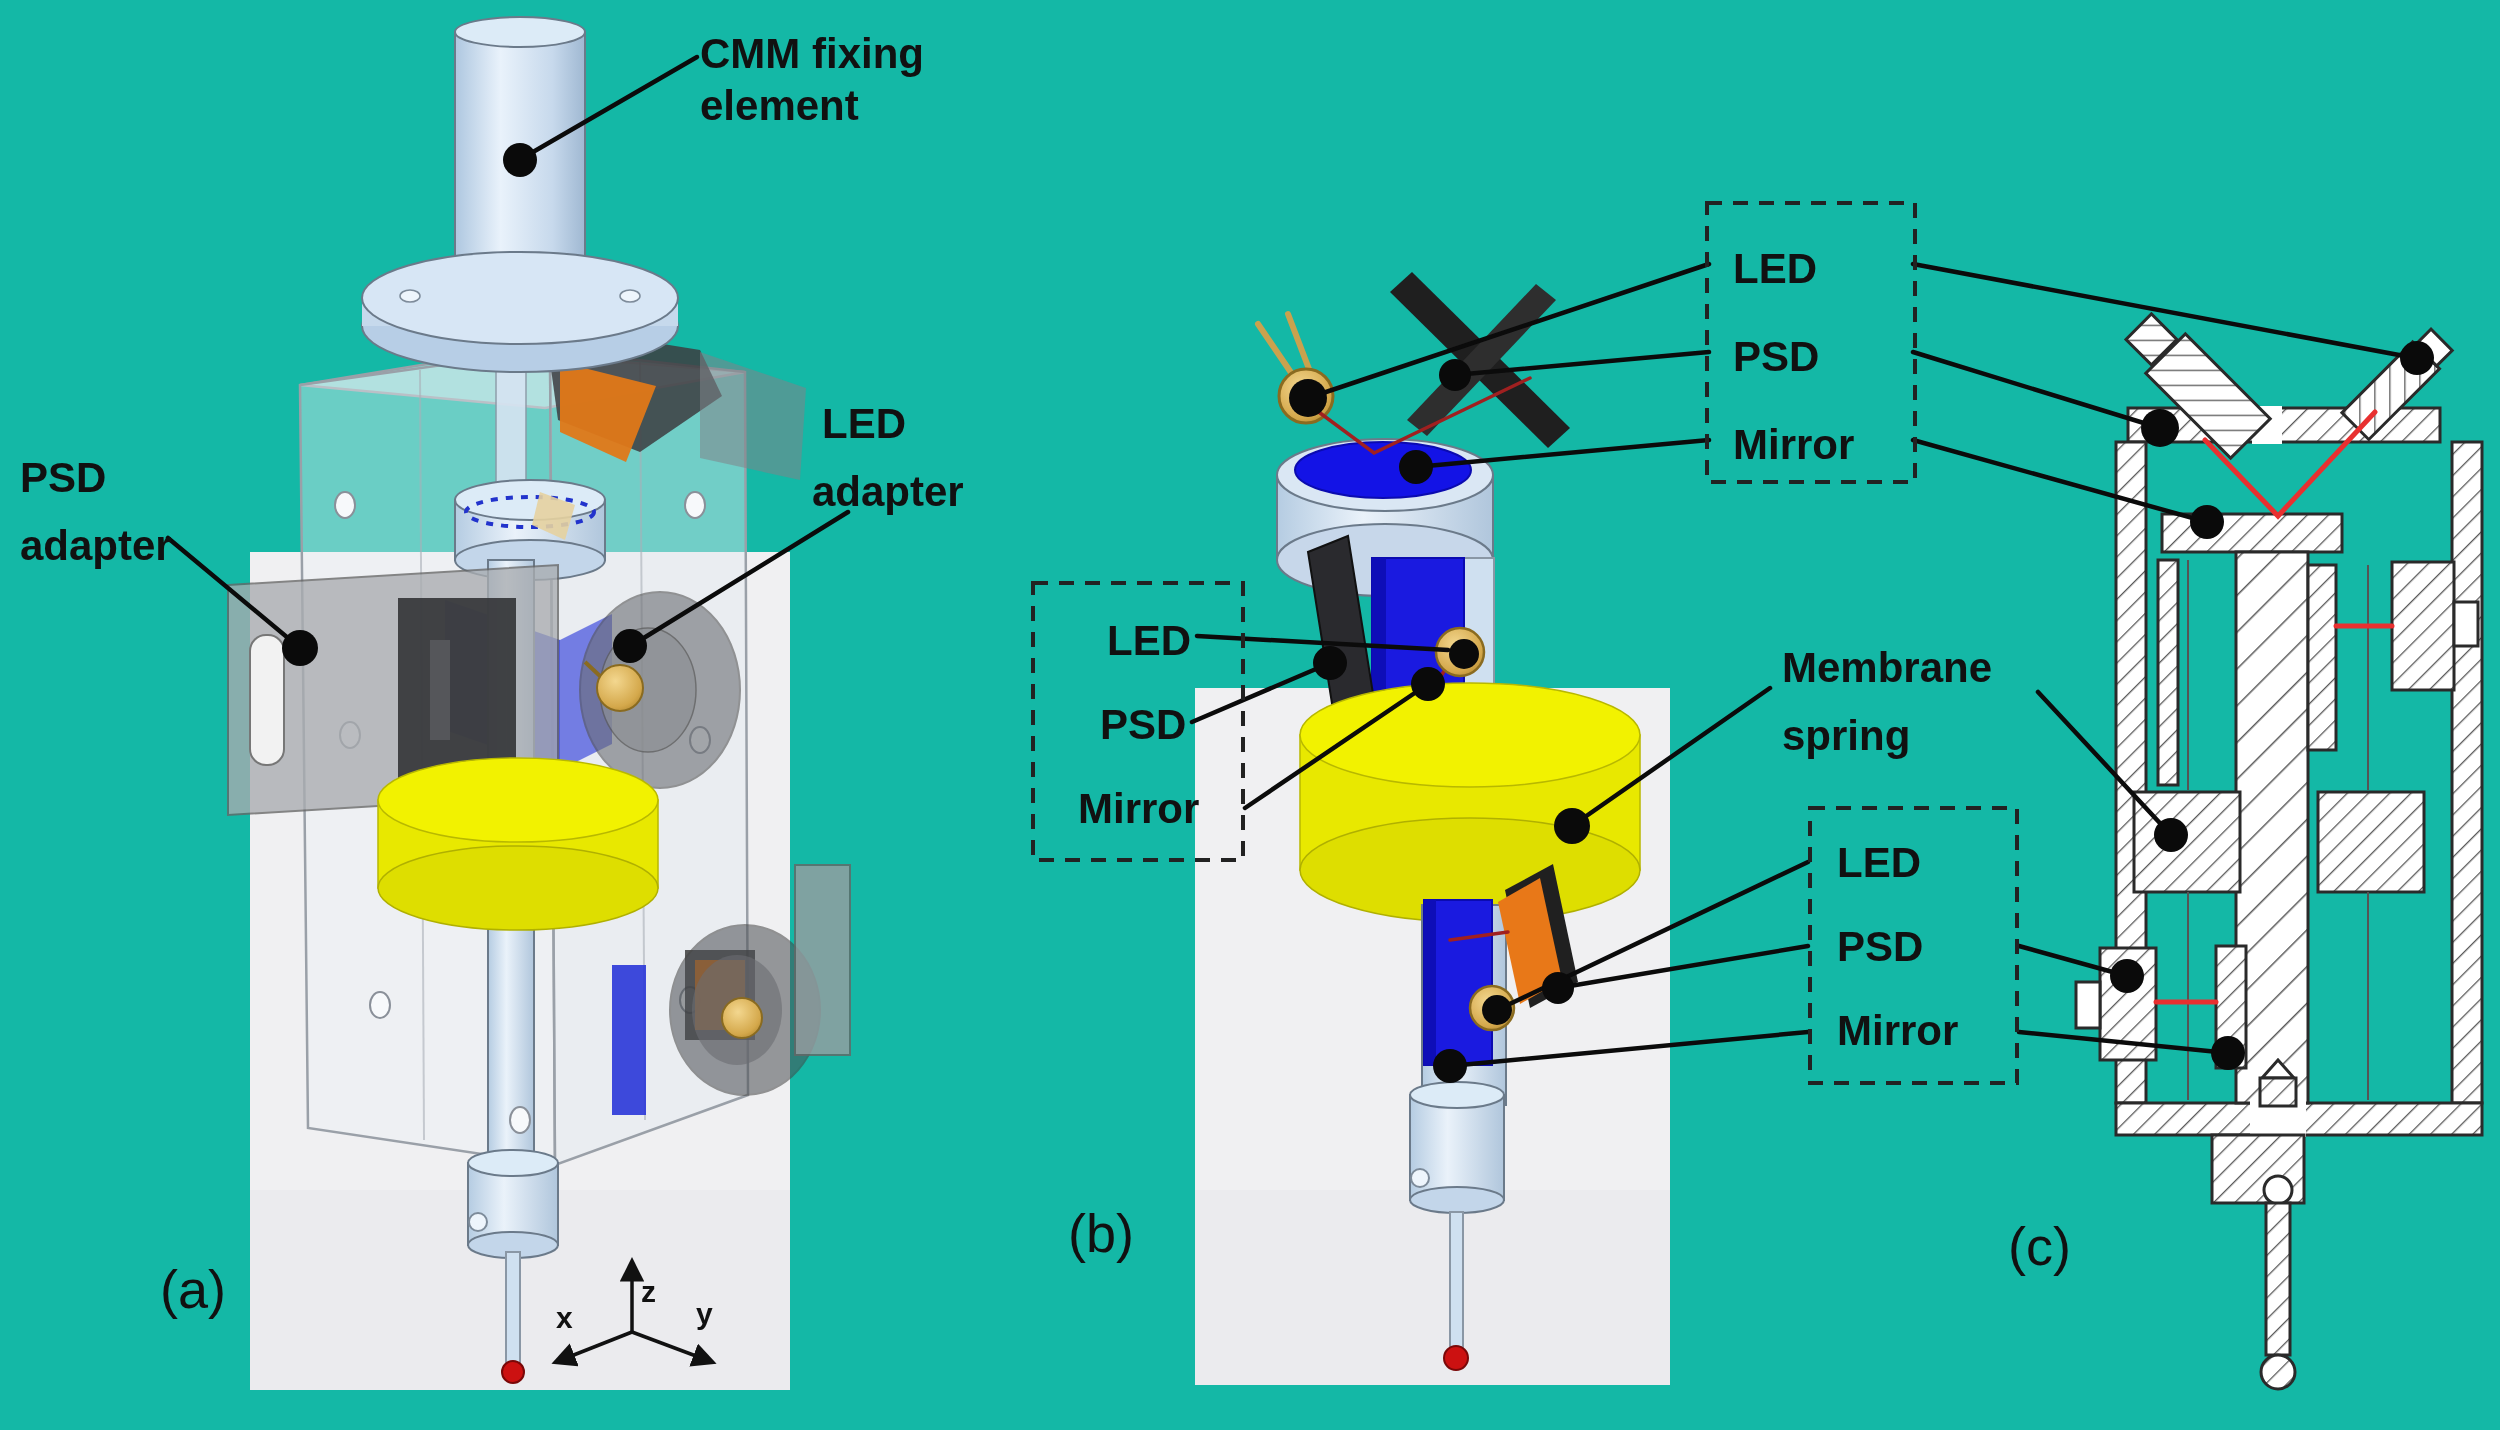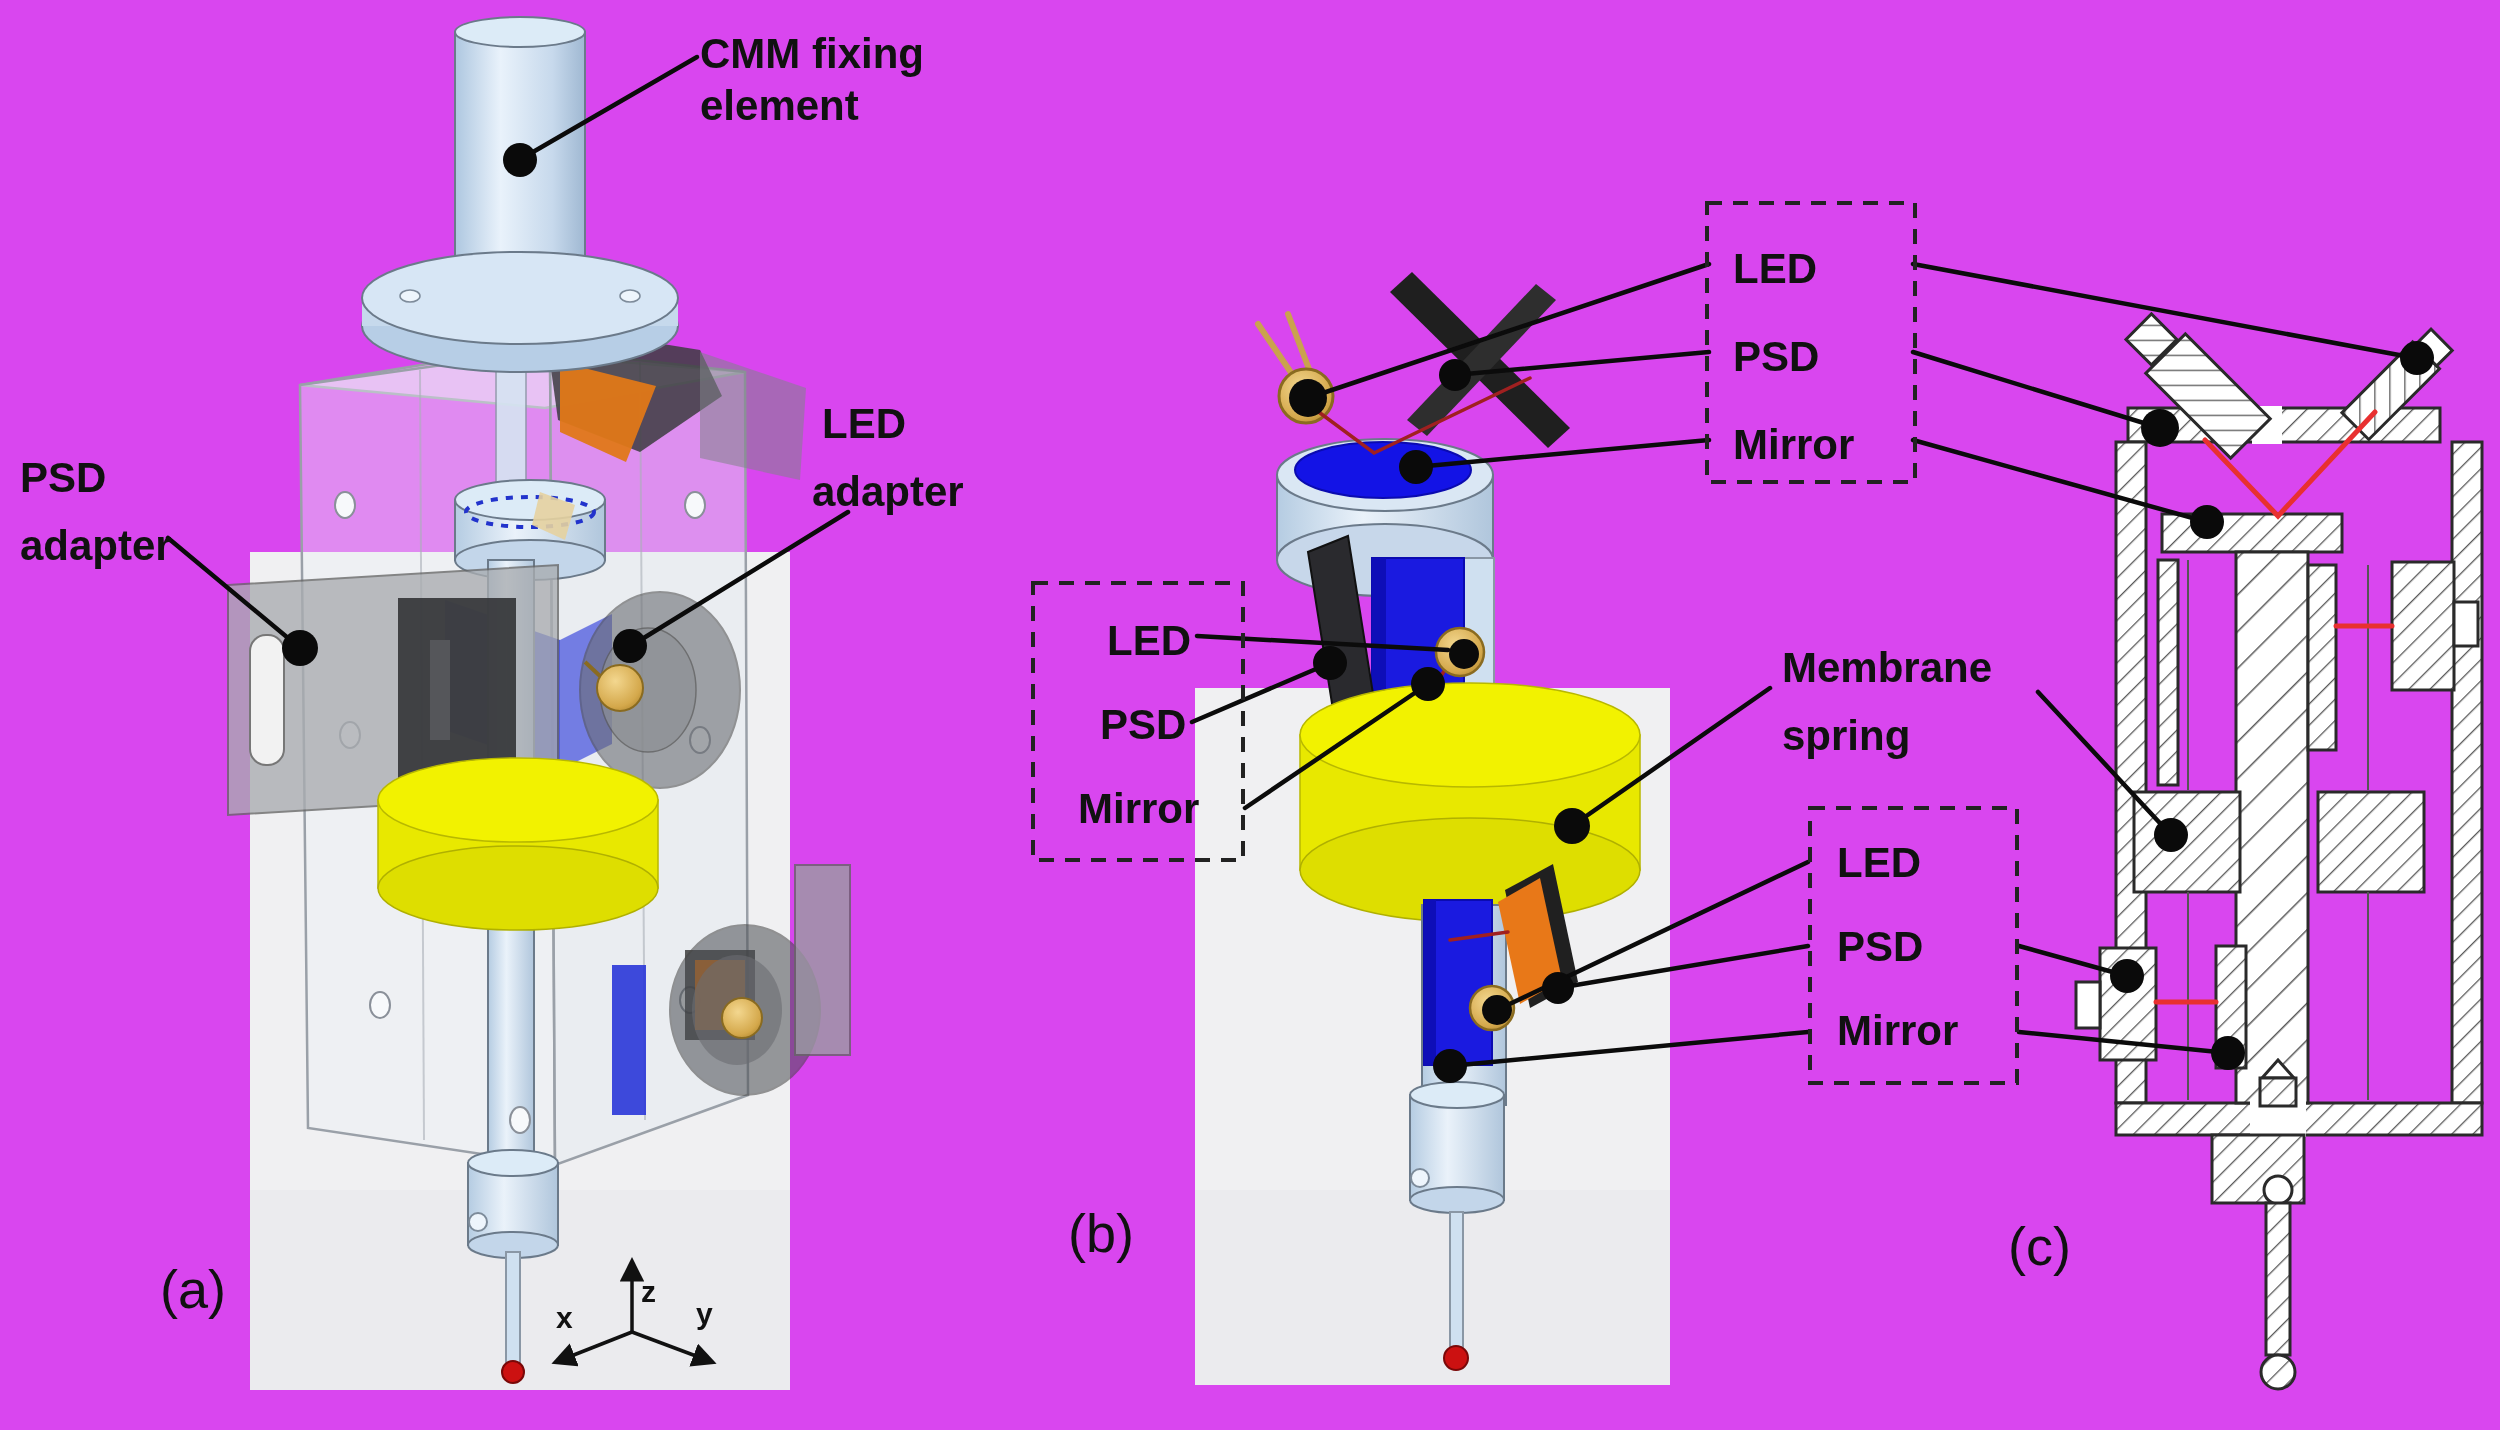--- a/index.html
+++ b/index.html
@@ -1,16 +1,16 @@
 <!DOCTYPE html>
 <html><head>
 <meta charset="utf-8">
 <style>
   html,body{margin:0;padding:0;background:#ffffff;}
-  .canvas{position:relative;width:2500px;height:1430px;background:#d946ef;overflow:hidden;text-align:right;}
+  .canvas{position:relative;width:2500px;height:1430px;background:#14b8a6;overflow:hidden;text-align:right;}
   svg{position:absolute;left:0;top:0;}
   .lbl{font-family:"Liberation Sans",sans-serif;font-weight:700;font-size:42px;fill:#111;}
   .tag{font-family:"Liberation Sans",sans-serif;font-weight:400;font-size:54px;fill:#111;}
   .axis{font-family:"Liberation Sans",sans-serif;font-weight:600;font-size:30px;fill:#111;}
   .leader{stroke:#0b0b0b;stroke-width:4.5;fill:none;stroke-linecap:round;}
   .dot{fill:#0a0a0a;}
   .dashedbox{fill:none;stroke:#222;stroke-width:4;stroke-dasharray:15 11;}
   .part{stroke:#2a2a2a;stroke-width:3;fill:url(#hatch);}
   .partw{stroke:#2a2a2a;stroke-width:3;fill:#ffffff;}
   .ray{stroke:#e83030;stroke-width:5;fill:none;stroke-linecap:round;}

